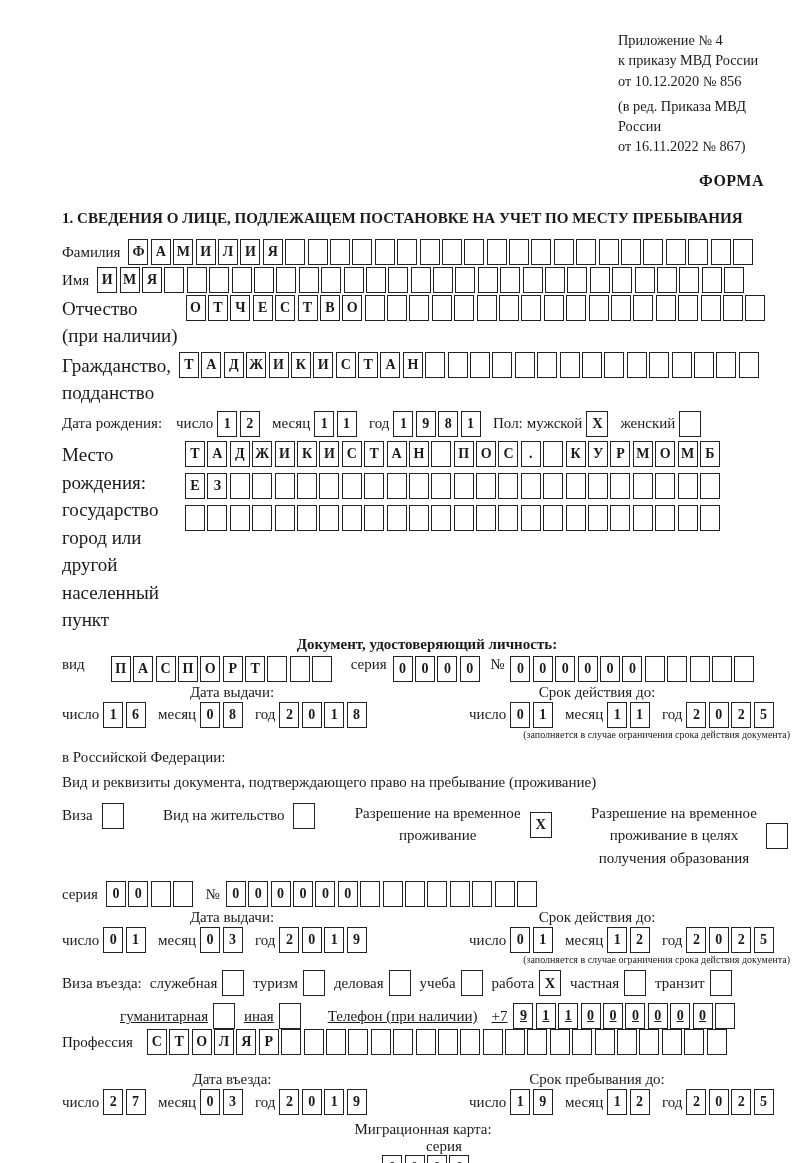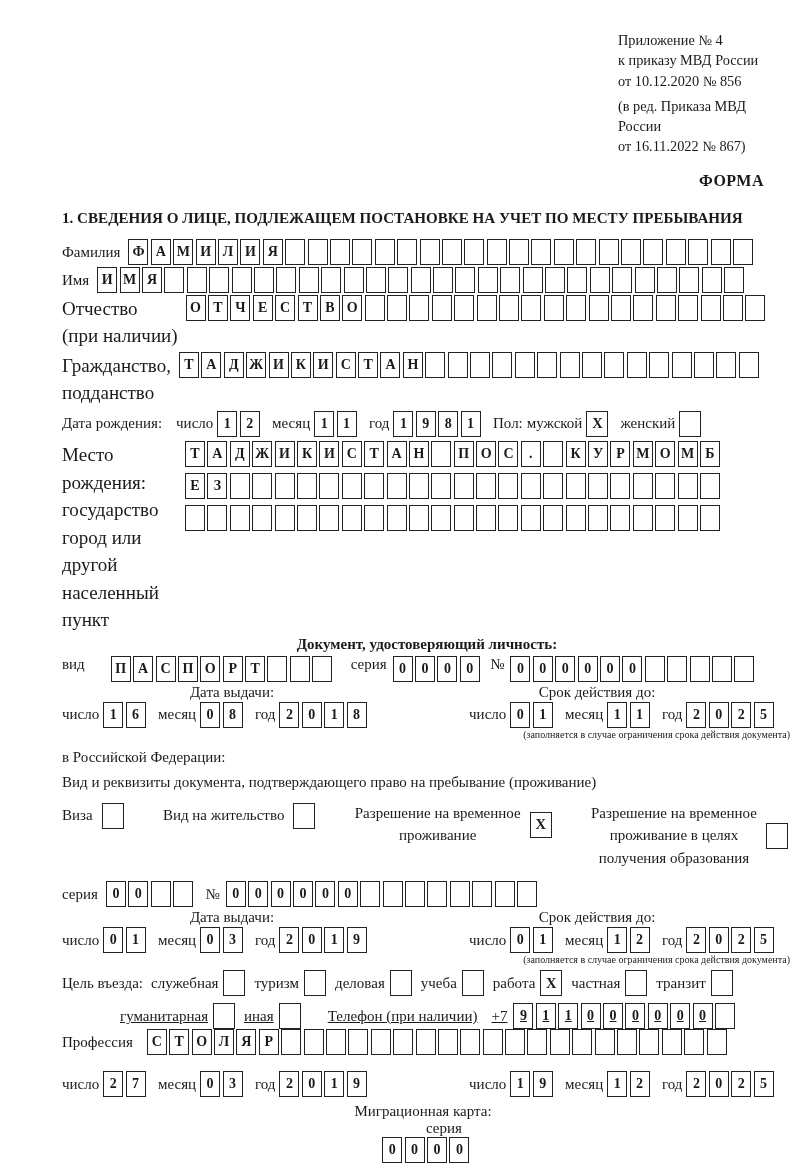--- a/index.html
+++ b/index.html
@@ -502,21 +502,21 @@
           <span class="cell">2</span>
           <span class="cell">0</span>
           <span class="cell">2</span>
           <span class="cell">5</span>
         </span>
     </span>
   </div>
   <div class="small-note">(заполняется в случае ограничения срока действия документа)</div>
 
   <div class="purpose-row">
-    <span class="flabel" style="padding-top:0;">Цель въезда:</span>
+    <span class="flabel" style="padding-top:0;">Виза въезда:</span>
     <span class="optrow">
         <span class="opt">
           <span class="lbl">служебная</span>
           <span class="cbx"></span>
         </span>
         <span class="opt">
           <span class="lbl">туризм</span>
           <span class="cbx"></span>
         </span>
         <span class="opt">
@@ -595,20 +595,24 @@
         <span class="cell"></span>
         <span class="cell"></span>
         <span class="cell"></span>
         <span class="cell"></span>
         <span class="cell"></span>
         <span class="cell"></span>
         <span class="cell"></span>
       </span>
   </div>
 
+  <div class="dates-heads">
+    <span class="dh-left">Дата въезда:</span>
+    <span class="dh-right">Срок пребывания до:</span>
+  </div>
   <div class="dates-vals">
     <span class="dg">
       <span class="dlab">число</span>
       <span class="cells">
           <span class="cell">2</span>
           <span class="cell">7</span>
         </span>
       <span class="dlab">месяц</span>
       <span class="cells">
           <span class="cell">0</span>

